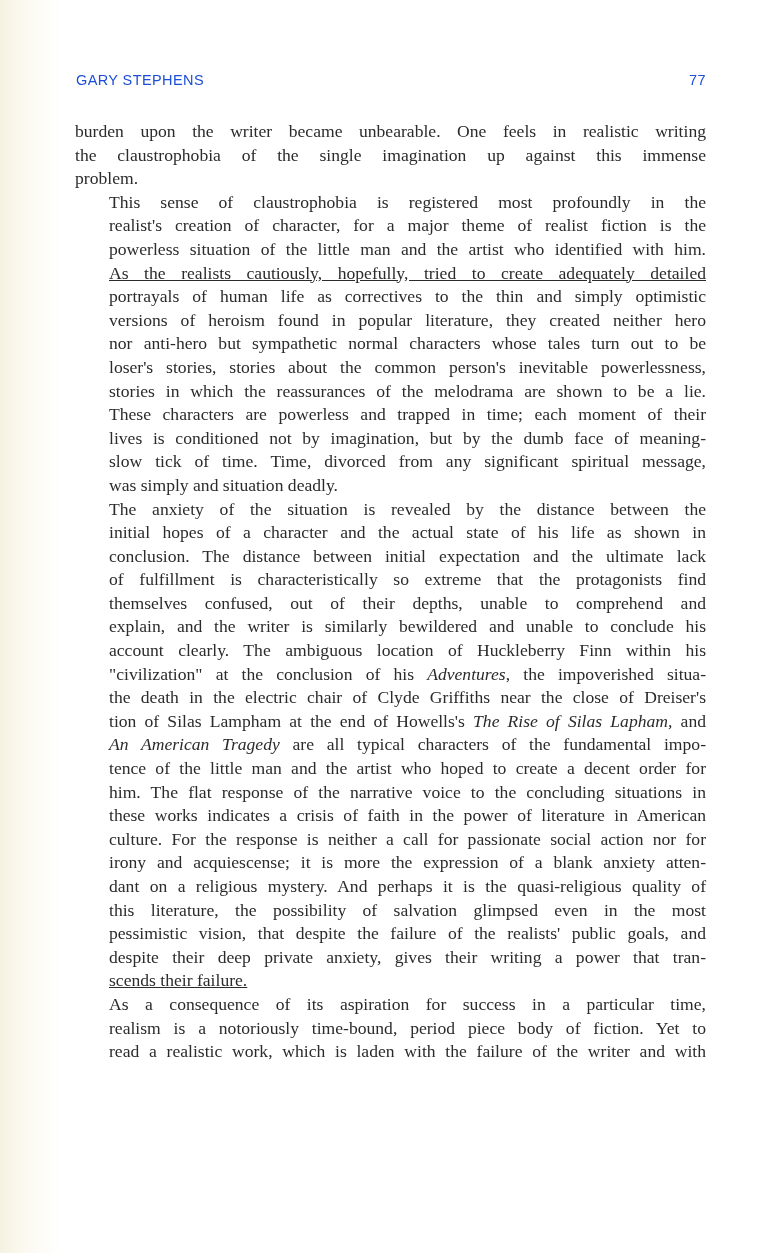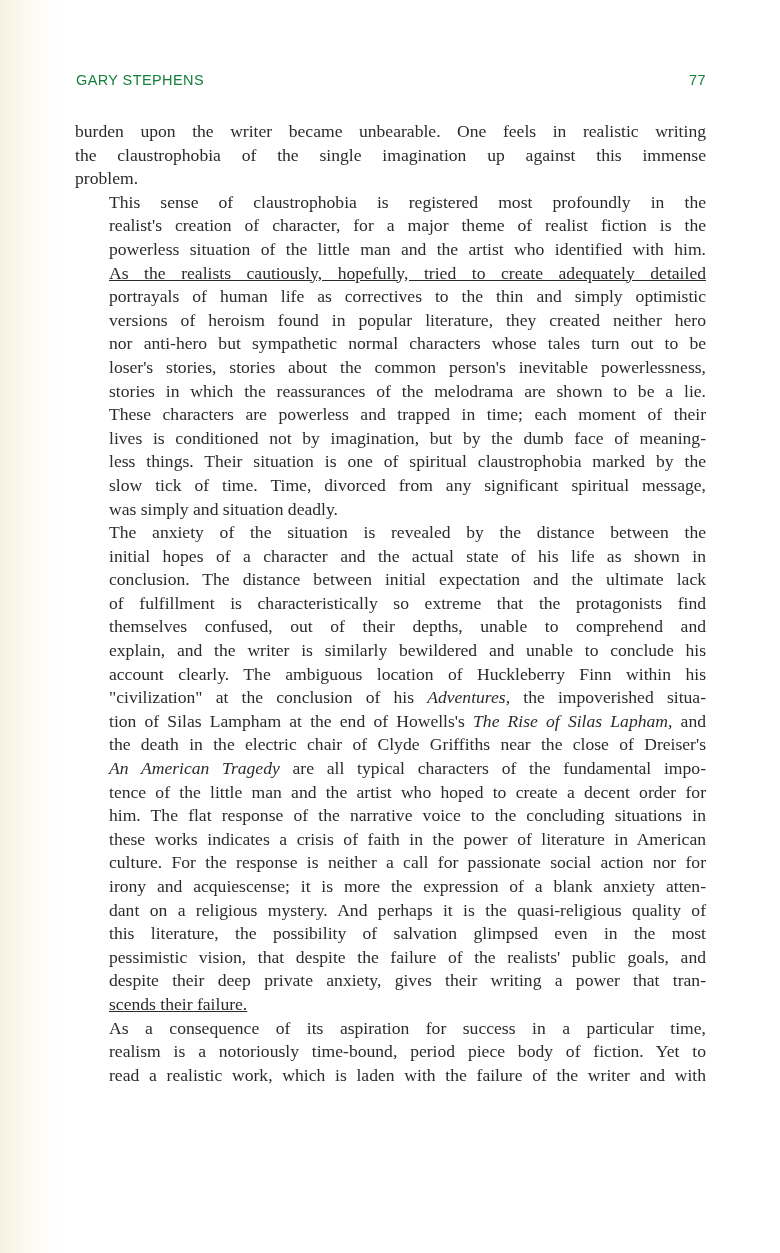--- a/index.html
+++ b/index.html
@@ -6,21 +6,21 @@
   body {
     width: 780px; height: 1253px; overflow: hidden;
     background: linear-gradient(to right, #f6f2e2 0px, #fbf9f0 25px, #ffffff 60px, #ffffff 100%);
     color: #2a2a2a;
   }
   .page { position: relative; width: 780px; height: 1253px; }
   .running-head {
     position: absolute; left: 76px; right: 74px; top: 72px;
     display: flex; justify-content: space-between; align-items: baseline;
     font-family: "Liberation Sans", "DejaVu Sans", sans-serif;
-    font-size: 14.5px; letter-spacing: 0.4px; color: #15803d;
+    font-size: 14.5px; letter-spacing: 0.4px; color: #1d4ed8;
   }
   .body-text {
     position: absolute; left: 75px; width: 631px; top: 120px;
     font-family: "Liberation Serif", "DejaVu Serif", serif;
     font-size: 17.6px; line-height: 23.6px; color: #2b2b2b;
     text-align: justify; hyphens: none;
   }
   .body-text p { margin: 0; }
   .body-text p.indent { text-indent: 34px; }
   .line { display: block; text-align: justify; text-align-last: justify; white-space: nowrap; }
@@ -47,35 +47,34 @@
         <span class="line" style="white-space: nowrap; display: block; text-align-last: justify;"><span class="seg">realist's creation of character, for a major theme of realist fiction is the</span></span>
         <span class="line" style="white-space: nowrap; display: block; text-align-last: justify;"><span class="seg">powerless situation of the little man and the artist who identified with him.</span></span>
         <span class="line" style="white-space: nowrap; display: block; text-align-last: justify; text-decoration: underline;"><span class="seg">As the realists cautiously, hopefully, tried to create adequately detailed</span></span>
         <span class="line" style="white-space: nowrap; display: block; text-align-last: justify;"><span class="seg">portrayals of human life as correctives to the thin and simply optimistic</span></span>
         <span class="line" style="white-space: nowrap; display: block; text-align-last: justify;"><span class="seg">versions of heroism found in popular literature, they created neither hero</span></span>
         <span class="line" style="white-space: nowrap; display: block; text-align-last: justify;"><span class="seg">nor anti-hero but sympathetic normal characters whose tales turn out to be</span></span>
         <span class="line" style="white-space: nowrap; display: block; text-align-last: justify;"><span class="seg">loser's stories, stories about the common person's inevitable powerlessness,</span></span>
         <span class="line" style="white-space: nowrap; display: block; text-align-last: justify;"><span class="seg">stories in which the reassurances of the melodrama are shown to be a lie.</span></span>
         <span class="line" style="white-space: nowrap; display: block; text-align-last: justify;"><span class="seg">These characters are powerless and trapped in time; each moment of their</span></span>
         <span class="line" style="white-space: nowrap; display: block; text-align-last: justify;"><span class="seg">lives is conditioned not by imagination, but by the dumb face of meaning-</span></span>
-        <span class="line" style="white-space: nowrap; display: block; text-align-last: justify;"><span class="seg">less things. Their situation is one of spiritual claustrophobia marked by the</span></span>
         <span class="line" style="white-space: nowrap; display: block; text-align-last: justify;"><span class="seg">slow tick of time. Time, divorced from any significant spiritual message,</span></span>
         <span class="line last" style="white-space: nowrap; display: block; text-align-last: left;"><span class="seg">was simply and situation deadly.</span></span>
       </p>
       <p class="indent">
         <span class="line" style="text-indent: 34px; white-space: nowrap; display: block; text-align-last: justify;"><span class="seg">The anxiety of the situation is revealed by the distance between the</span></span>
         <span class="line" style="white-space: nowrap; display: block; text-align-last: justify;"><span class="seg">initial hopes of a character and the actual state of his life as shown in</span></span>
         <span class="line" style="white-space: nowrap; display: block; text-align-last: justify;"><span class="seg">conclusion. The distance between initial expectation and the ultimate lack</span></span>
         <span class="line" style="white-space: nowrap; display: block; text-align-last: justify;"><span class="seg">of fulfillment is characteristically so extreme that the protagonists find</span></span>
         <span class="line" style="white-space: nowrap; display: block; text-align-last: justify;"><span class="seg">themselves confused, out of their depths, unable to comprehend and</span></span>
         <span class="line" style="white-space: nowrap; display: block; text-align-last: justify;"><span class="seg">explain, and the writer is similarly bewildered and unable to conclude his</span></span>
         <span class="line" style="white-space: nowrap; display: block; text-align-last: justify;"><span class="seg">account clearly. The ambiguous location of Huckleberry Finn within his</span></span>
         <span class="line" style="white-space: nowrap; display: block; text-align-last: justify;"><span class="seg">"civilization" at the conclusion of his </span><em class="seg">Adventures</em><span class="seg">, the impoverished situa-</span></span>
+        <span class="line" style="white-space: nowrap; display: block; text-align-last: justify;"><span class="seg">the death in the electric chair of Clyde Griffiths near the close of Dreiser's</span></span>
         <span class="line" style="white-space: nowrap; display: block; text-align-last: justify;"><span class="seg">tion of Silas Lampham at the end of Howells's </span><em class="seg">The Rise of Silas Lapham,</em><span class="seg"> and</span></span>
-        <span class="line" style="white-space: nowrap; display: block; text-align-last: justify;"><span class="seg">the death in the electric chair of Clyde Griffiths near the close of Dreiser's</span></span>
         <span class="line" style="white-space: nowrap; display: block; text-align-last: justify;"><em class="seg">An American Tragedy</em><span class="seg"> are all typical characters of the fundamental impo-</span></span>
         <span class="line" style="white-space: nowrap; display: block; text-align-last: justify;"><span class="seg">tence of the little man and the artist who hoped to create a decent order for</span></span>
         <span class="line" style="white-space: nowrap; display: block; text-align-last: justify;"><span class="seg">him. The flat response of the narrative voice to the concluding situations in</span></span>
         <span class="line" style="white-space: nowrap; display: block; text-align-last: justify;"><span class="seg">these works indicates a crisis of faith in the power of literature in American</span></span>
         <span class="line" style="white-space: nowrap; display: block; text-align-last: justify;"><span class="seg">culture. For the response is neither a call for passionate social action nor for</span></span>
         <span class="line" style="white-space: nowrap; display: block; text-align-last: justify;"><span class="seg">irony and acquiescense; it is more the expression of a blank anxiety atten-</span></span>
         <span class="line" style="white-space: nowrap; display: block; text-align-last: justify;"><span class="seg">dant on a religious mystery. And perhaps it is the quasi-religious quality of</span></span>
         <span class="line" style="white-space: nowrap; display: block; text-align-last: justify;"><span class="seg">this literature, the possibility of salvation glimpsed even in the most</span></span>
         <span class="line" style="white-space: nowrap; display: block; text-align-last: justify;"><span class="seg">pessimistic vision, that despite the failure of the realists' public goals, and</span></span>
         <span class="line" style="white-space: nowrap; display: block; text-align-last: justify;"><span class="seg">despite their deep private anxiety, gives their writing a power that tran-</span></span>

